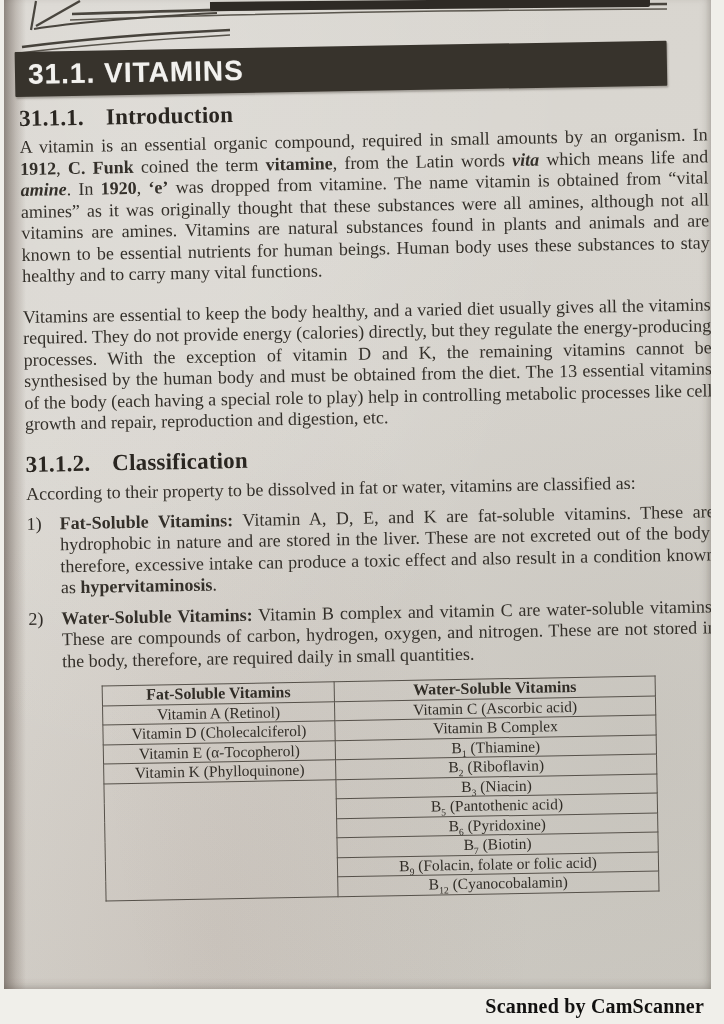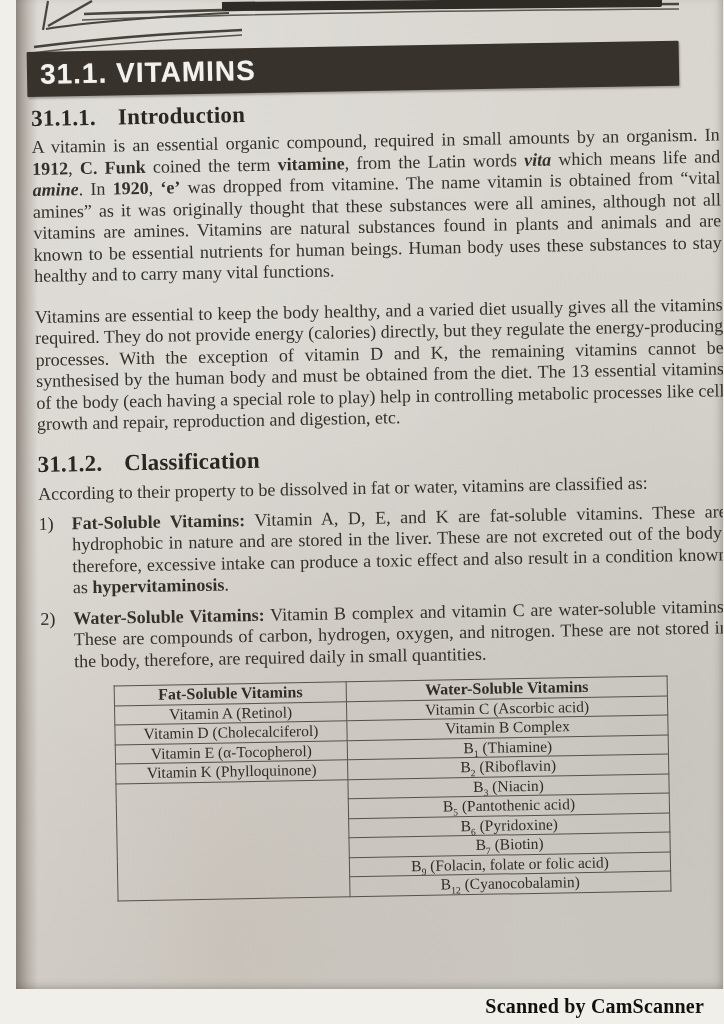--- a/index.html
+++ b/index.html
@@ -8,21 +8,21 @@
     --table-border:#56514a; --footer-text:#121110;
   }
   *{margin:0;padding:0;box-sizing:border-box;}
   html,body{width:724px;height:1024px;}
   body{
     position:relative;overflow:hidden;background:var(--paper-edge);
     font-family:"Liberation Serif","DejaVu Serif",serif;color:var(--ink);
   }
   
   .scan{
-    position:absolute;left:16px;top:0;width:707px;height:989px;overflow:hidden;
+    position:absolute;left:4px;top:0;width:707px;height:989px;overflow:hidden;
     background:
       radial-gradient(ellipse at 18% 8%, rgba(255,255,255,0.16), transparent 55%),
       radial-gradient(ellipse at 88% 75%, rgba(95,88,76,0.10), transparent 60%),
       radial-gradient(ellipse at 30% 95%, rgba(140,110,100,0.12), transparent 45%),
       linear-gradient(163deg,#d8d5cf 0%,#dad7d1 45%,#d0cdc6 100%);
     box-shadow:inset -6px 0 8px -4px rgba(90,84,74,.35), inset 0 -6px 8px -4px rgba(90,84,74,.3);
   }
   .left-shadow{
     position:absolute;left:0;top:0;width:22px;height:100%;
     background:linear-gradient(90deg,rgba(82,70,62,.55),rgba(110,95,85,.25) 55%,rgba(110,95,85,0));

